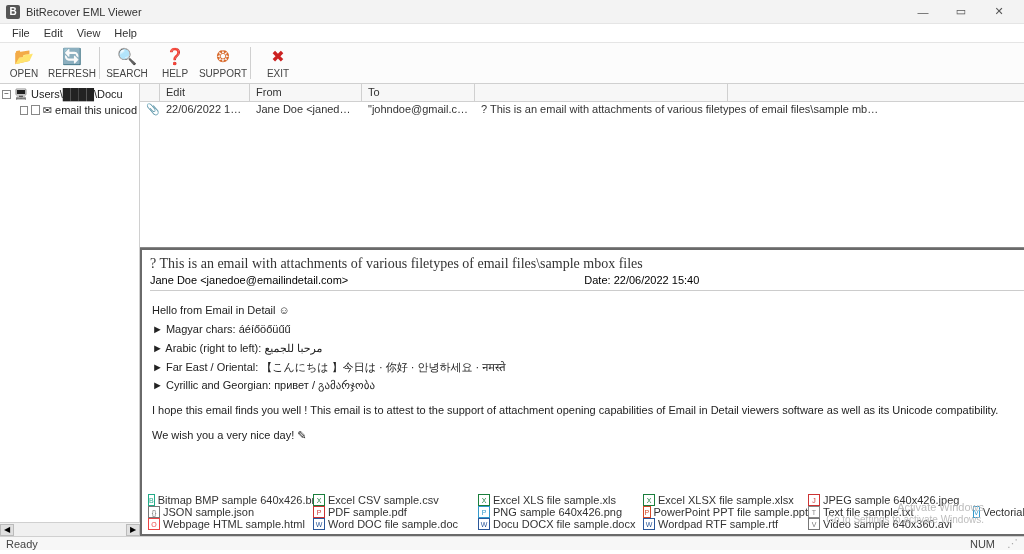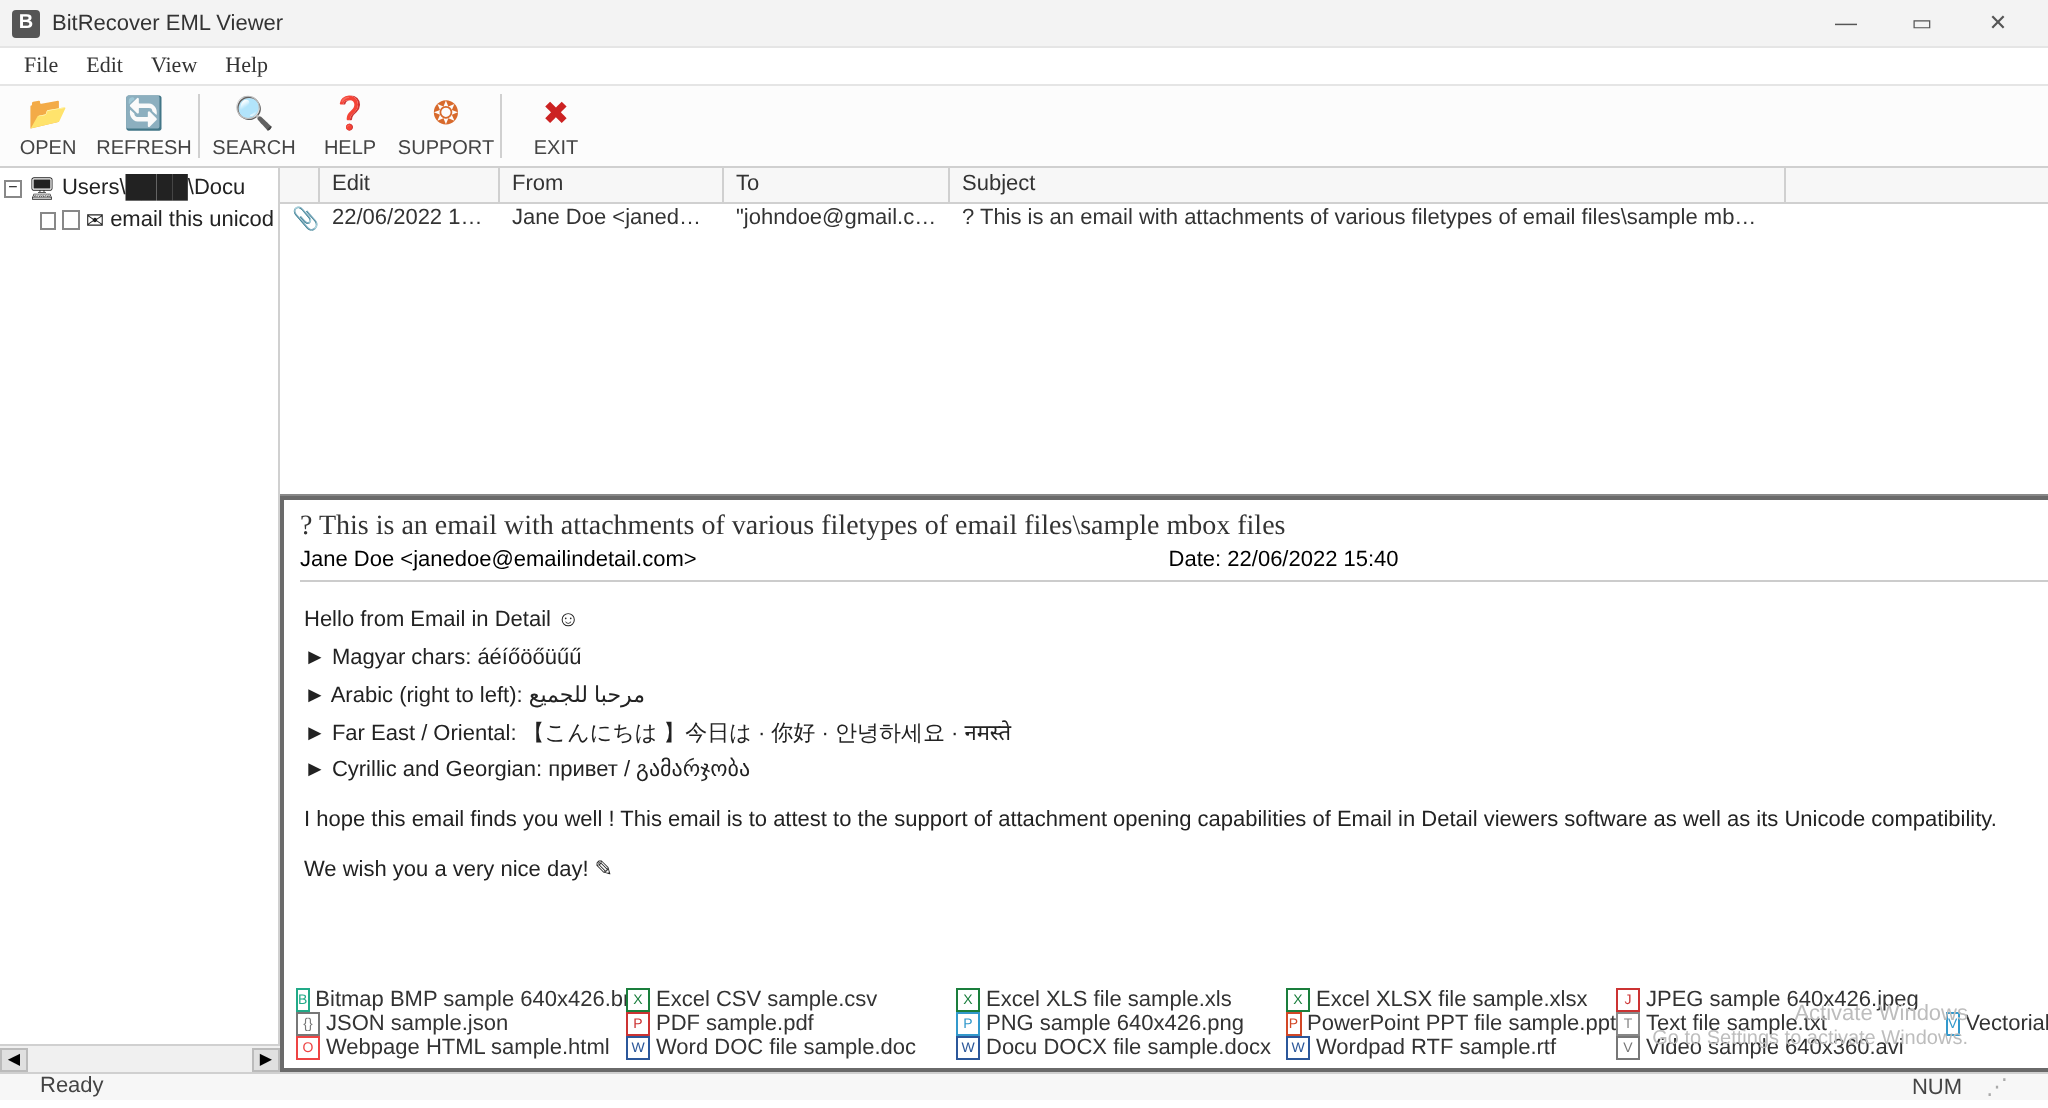--- a/index.html
+++ b/index.html
@@ -5,21 +5,21 @@
 * { margin:0; padding:0; box-sizing:border-box; font-family:"Segoe UI",Tahoma,sans-serif; font-size:11px; }
 html,body { width:1024px; height:554px; background:#fff; overflow:hidden; }
 
 .titlebar { height:24px; background:#f3f3f3; display:flex; align-items:center; padding:0 6px; border-bottom:1px solid #e5e5e5; }
 .titlebar .app-icon { width:14px; height:14px; background:#555; color:#fff; font-weight:bold; display:flex; align-items:center; justify-content:center; font-size:10px; margin-right:6px; border-radius:2px; }
 .titlebar .title { color:#333; }
 .winbtns { margin-left:auto; display:flex; gap:0; }
 .winbtns div { width:38px; height:22px; display:flex; align-items:center; justify-content:center; color:#555; }
 
 .menubar { height:18px; display:flex; align-items:center; gap:2px; padding:0 6px; background:#fff; }
-.menubar span { padding:1px 6px; color:#333;font-family:Liberation Serif, serif; }
+.menubar span { padding:1px 6px; color:#333; }
 
 .toolbar { height:42px; display:flex; border-bottom:1px solid #d0d0d0; border-top:1px solid #e5e5e5; background:#fcfcfc; }
 .tool { width:48px; display:flex; flex-direction:column; align-items:center; justify-content:center; gap:2px; border-right:0; }
 .tool .icon { font-size:16px; }
 .tool .lbl { font-size:10px; color:#444; }
 .sep { width:1px; background:#d0d0d0; margin:4px 3px; }
 
 .workarea { display:flex; height:calc(554px - 24px - 18px - 42px - 18px); }
 .tree { width:140px; border-right:1px solid #d0d0d0; padding:2px; font-size:11px; color:#222; }
 .tree-row { display:flex; align-items:center; gap:3px; height:16px; white-space:nowrap; overflow:hidden; }
@@ -49,21 +49,21 @@
 .pbody p { margin-bottom:4px; }
 
 .attachments { padding:2px 6px 4px 6px; display:flex; flex-direction:column; }
 .attrow { display:flex; }
 .att { width:165px; display:flex; align-items:center; gap:3px; white-space:nowrap; overflow:hidden; font-size:10.5px; color:#333; }
 .att .aic { width:12px; height:12px; border:1px solid #888; display:flex; align-items:center; justify-content:center; font-size:7px; }
 
 .hscroll { height:14px; background:#f0f0f0; border-top:1px solid #d0d0d0; display:flex; align-items:center; }
 .hscroll .arrow { width:14px; height:12px; background:#e0e0e0; border:1px solid #bbb; display:flex; align-items:center; justify-content:center; font-size:8px; }
 
-.status { height:14px; border-top:1px solid #d0d0d0; display:flex; align-items:flex-start; padding:0 20px; background:#f7f7f7; font-size:11px; color:#444; }
+.status { height:14px; border-top:1px solid #d0d0d0; display:flex; align-items:center; padding:0 6px; background:#f7f7f7; font-size:11px; color:#444; }
 .status .right-st { margin-left:auto; display:flex; gap:12px; align-items:center; }
 
 .watermark { position:absolute; right:40px; bottom:28px; color:#bdbdbd; font-size:12px; text-align:right; line-height:1.2; pointer-events:none; }
 </style>
 </head>
 <body>
 
 <div class="titlebar">
   <div class="app-icon">B</div>
   <div class="title">BitRecover EML Viewer</div>
@@ -132,21 +132,20 @@
       <div class="arrow">▶</div>
     </div>
   </div>
 
   <div class="right">
     <div class="listhdr">
       <div class="col-a"></div>
       <div class="col-date">Edit</div>
       <div class="col-from">From</div>
       <div class="col-to">To</div>
-      <div class="col-subj">Subject</div>
       <div class="col-tail"></div>
     </div>
     <div class="listrow">
       <div class="col-a">📎</div>
       <div class="col-date">22/06/2022 15:40</div>
       <div class="col-from">Jane Doe &lt;janedoe@ema…</div>
       <div class="col-to">"johndoe@gmail.com" &lt;jo…</div>
       <div class="col-subj">? This is an email with attachments of various filetypes of email files\sample mb…</div>
       <div class="col-tail"></div>
     </div>

